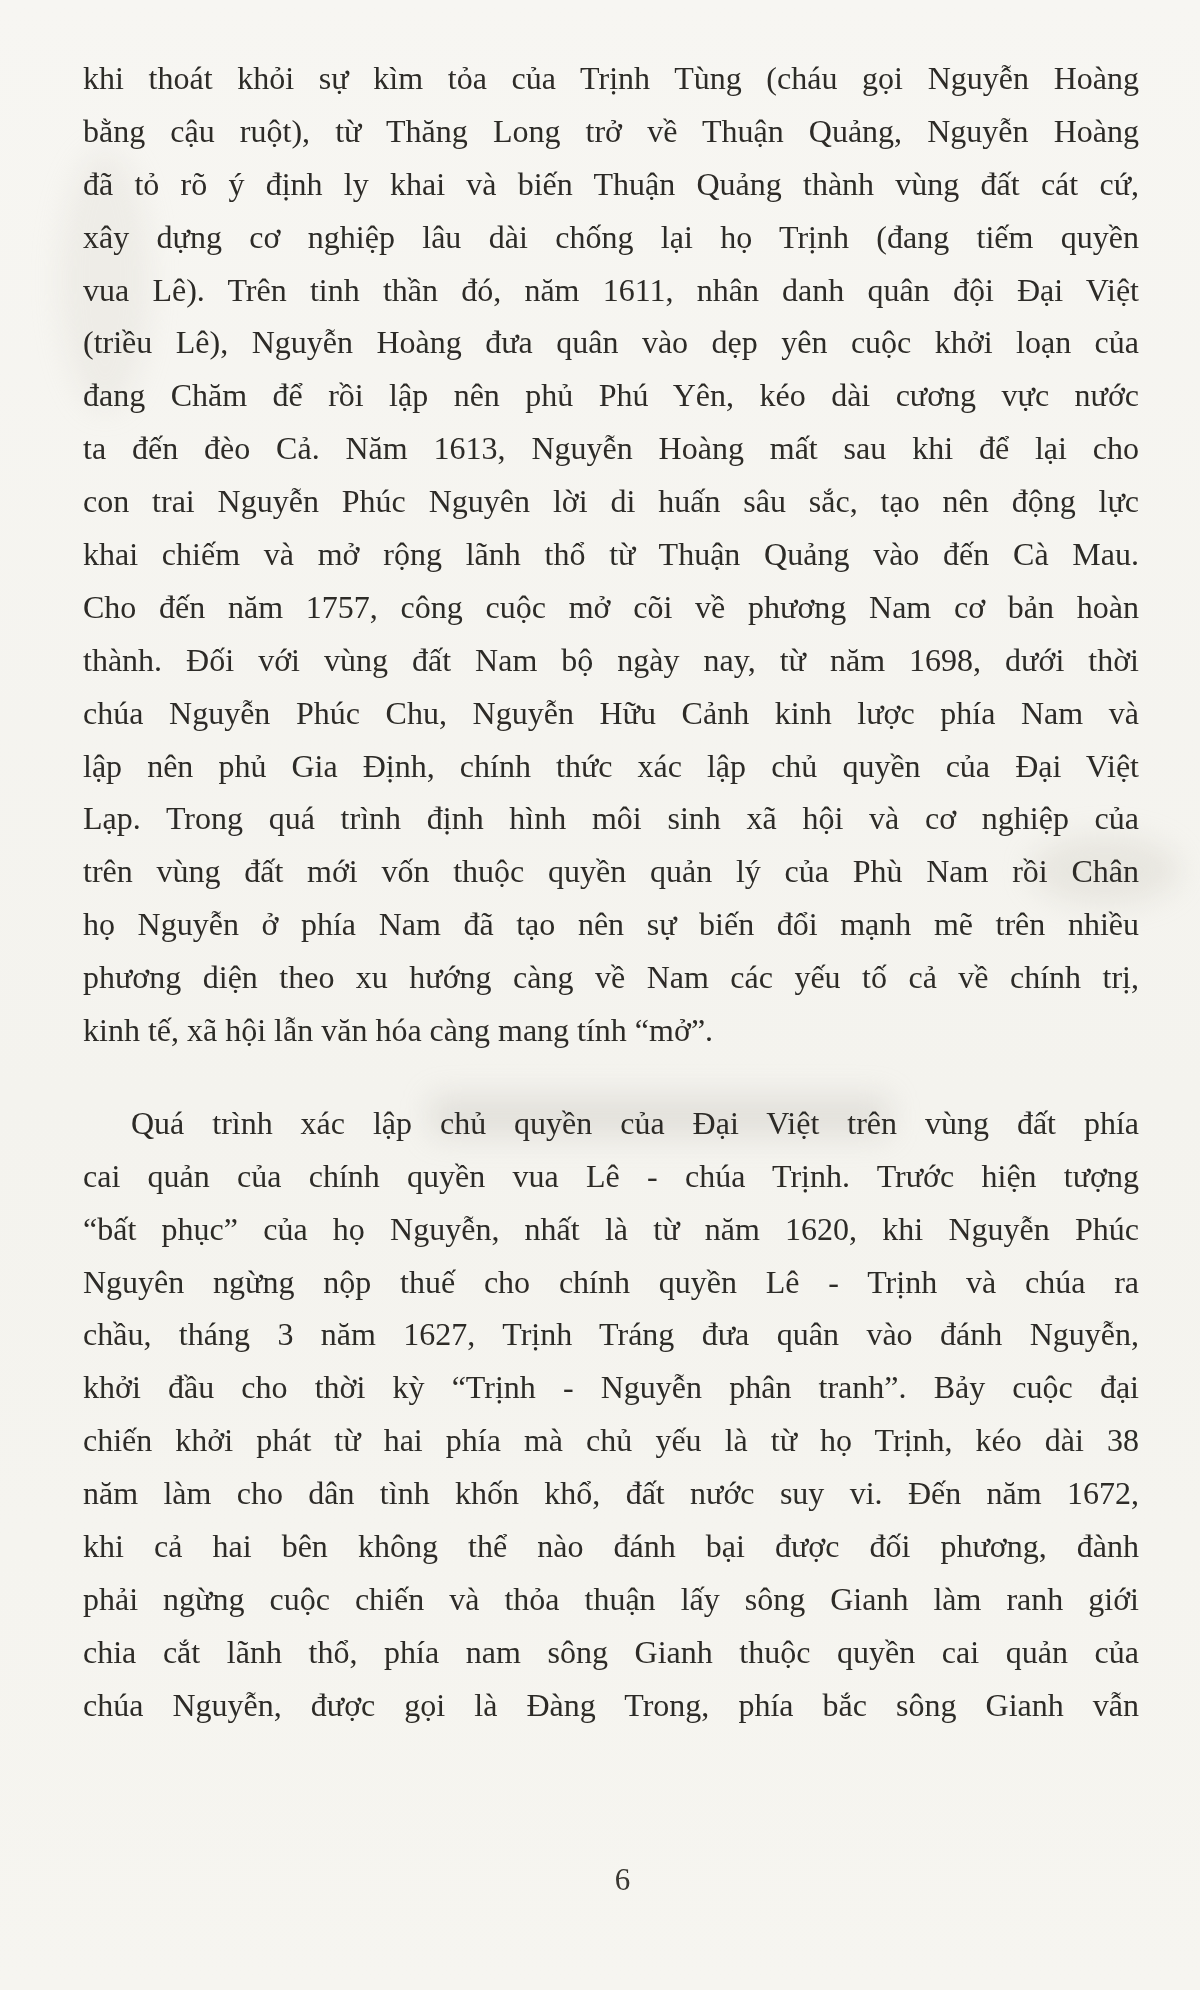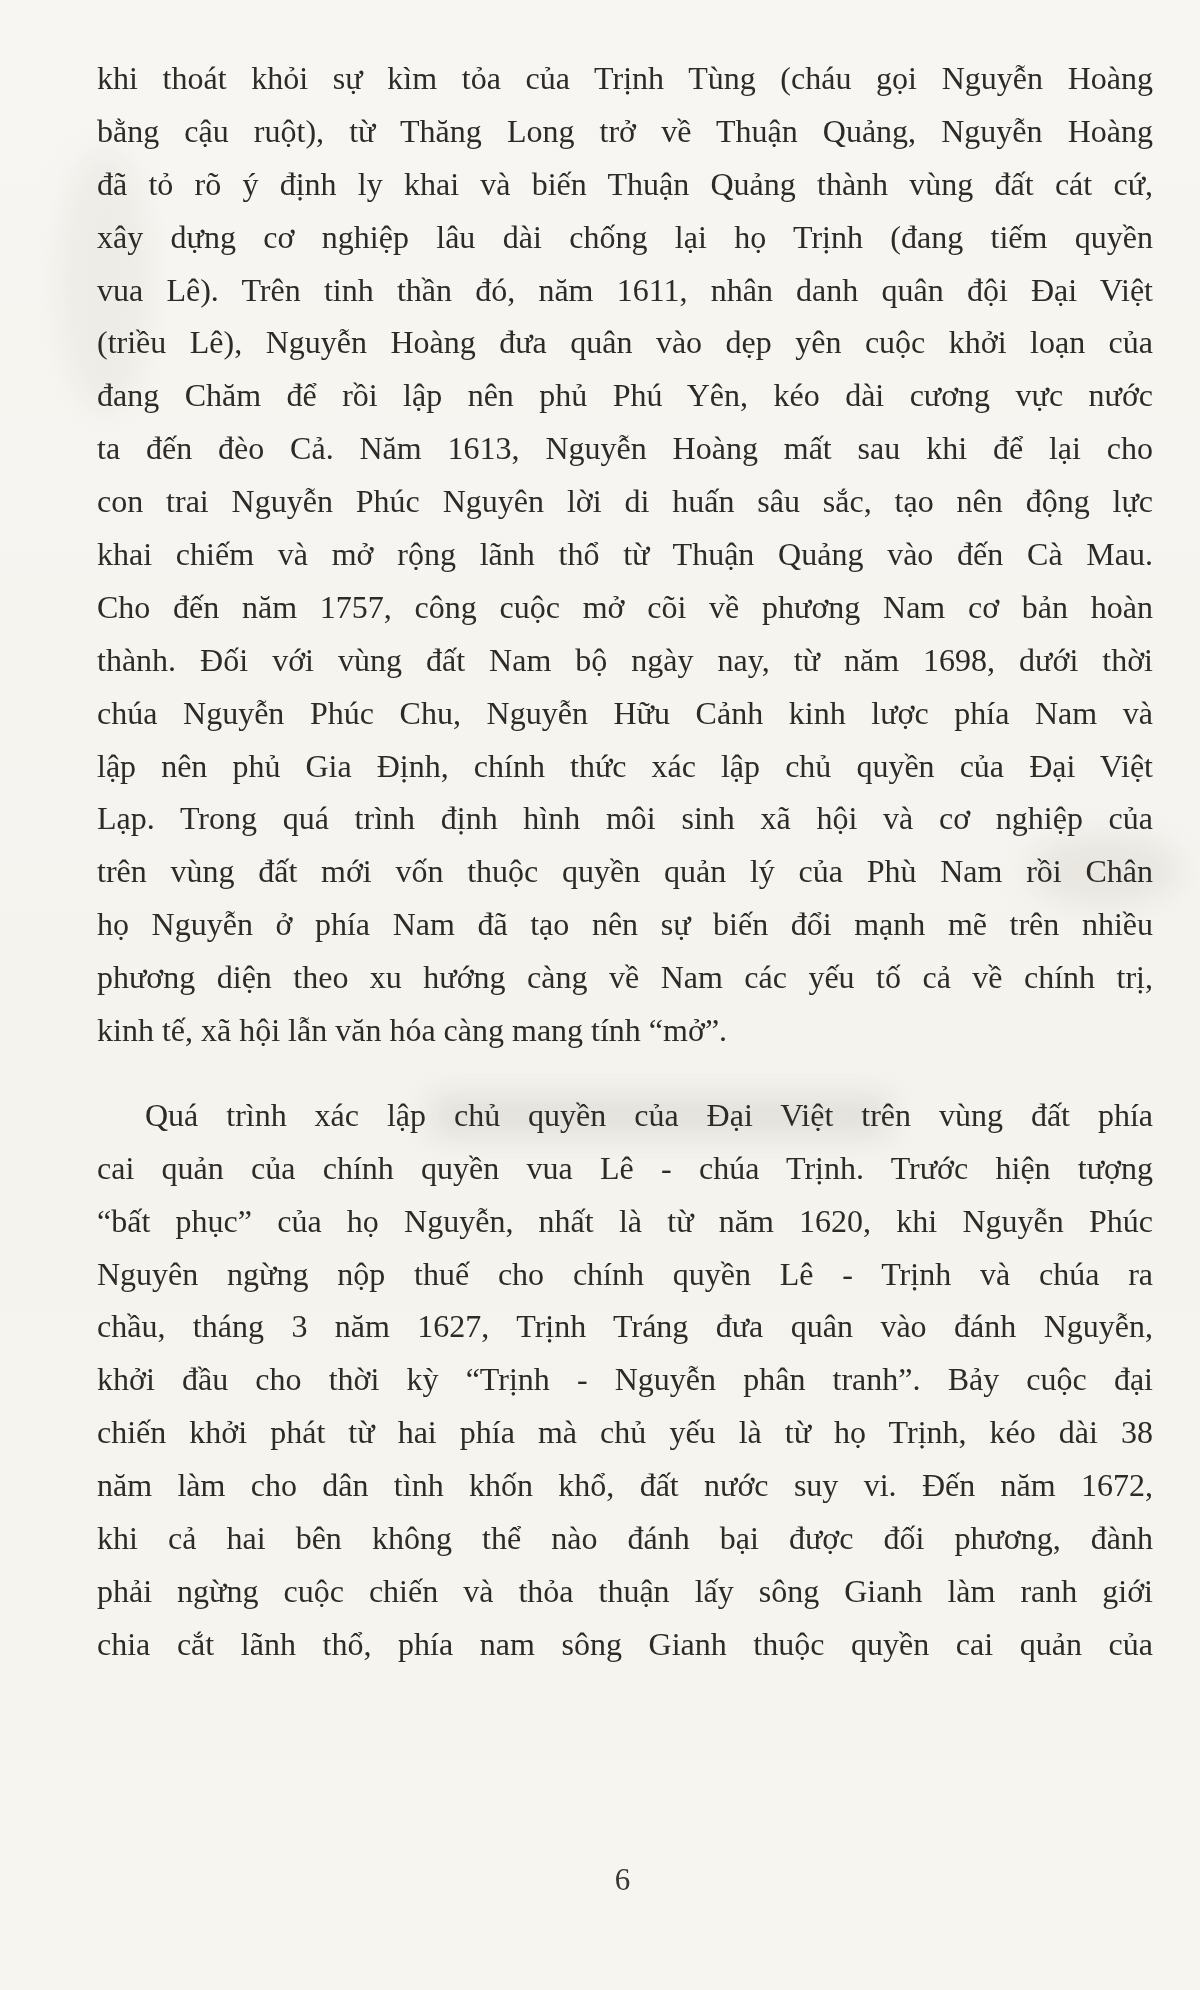--- a/index.html
+++ b/index.html
@@ -23,28 +23,28 @@
     position: absolute;
     pointer-events: none;
     border-radius: 50%;
     filter: blur(14px);
   }
   .artifact.a1 { left: 430px; top: 1095px; width: 460px; height: 42px; background: rgba(190,187,178,0.30); border-radius: 10px; }
   .artifact.a2 { left: 1030px; top: 835px; width: 150px; height: 70px; background: rgba(200,197,188,0.28); }
   .artifact.a3 { left: 60px; top: 150px; width: 90px; height: 260px; background: rgba(210,207,198,0.22); }
   .text-block {
     position: absolute;
-    left: 97px;
+    left: 83px;
     top: 52px;
     width: 1056px;
     color: #2d2b27;
     font-size: 32px;
   }
   .para + .para {
-    margin-top: 32px;
+    margin-top: 40px;
   }
   .line {
     height: 52.9px;
     line-height: 52.9px;
     text-align: justify;
     text-align-last: justify;
     white-space: normal;
     overflow: visible;
   }
   .line.indent {
@@ -101,19 +101,20 @@
         <div class="line">cai quản của chính quyền vua Lê - chúa Trịnh. Trước hiện tượng</div>
         <div class="line">“bất phục” của họ Nguyễn, nhất là từ năm 1620, khi Nguyễn Phúc</div>
         <div class="line">Nguyên ngừng nộp thuế cho chính quyền Lê - Trịnh và chúa ra</div>
         <div class="line">chầu, tháng 3 năm 1627, Trịnh Tráng đưa quân vào đánh Nguyễn,</div>
         <div class="line">khởi đầu cho thời kỳ “Trịnh - Nguyễn phân tranh”. Bảy cuộc đại</div>
         <div class="line">chiến khởi phát từ hai phía mà chủ yếu là từ họ Trịnh, kéo dài 38</div>
         <div class="line">năm làm cho dân tình khốn khổ, đất nước suy vi. Đến năm 1672,</div>
         <div class="line">khi cả hai bên không thể nào đánh bại được đối phương, đành</div>
         <div class="line">phải ngừng cuộc chiến và thỏa thuận lấy sông Gianh làm ranh giới</div>
         <div class="line">chia cắt lãnh thổ, phía nam sông Gianh thuộc quyền cai quản của</div>
+        <div class="line">chúa Nguyễn, được gọi là Đàng Trong, phía bắc sông Gianh vẫn</div>
       </div>
     </div>
 
   <div class="footer">
     <span class="page-num">6</span>
   </div>
 </div>
 
 </body></html>

